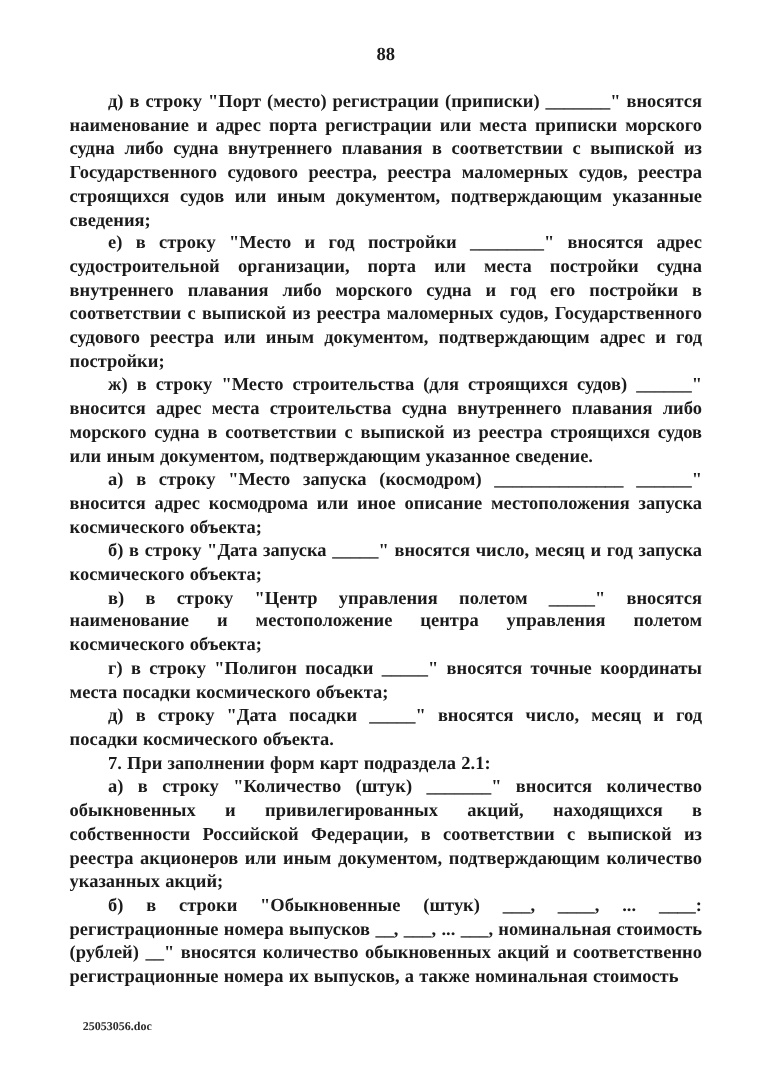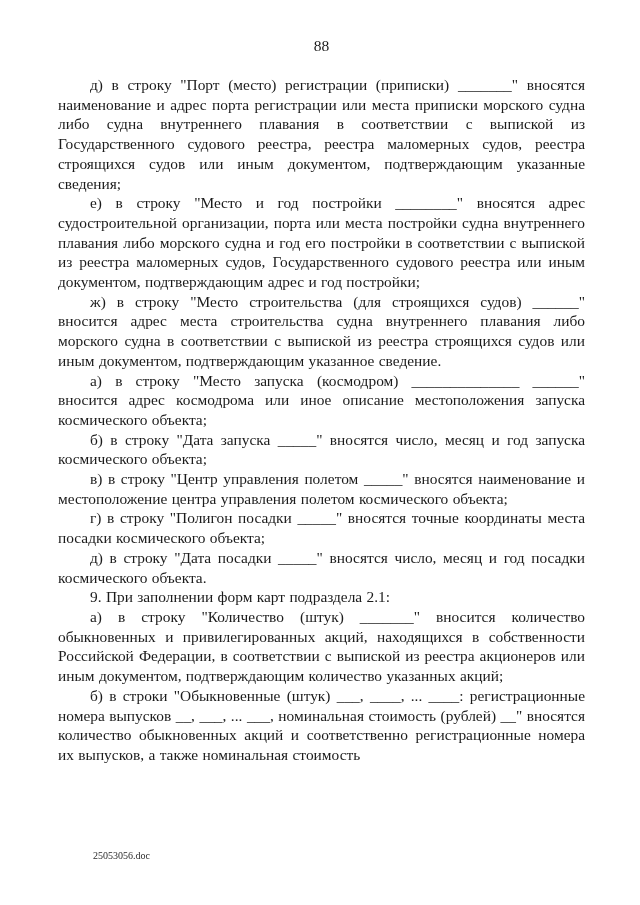--- a/index.html
+++ b/index.html
@@ -9,20 +9,21 @@
   }
   .page {
     position: relative;
     width: 640px;
     height: 905px;
     background: #ffffff;
     margin: 0 auto;
     overflow: hidden;
     font-family: "Liberation Serif", "DejaVu Serif", serif;
     color: #1b1b1b;
+    font-weight: bold;
   }
   .page-number {
     position: absolute;
     top: 36px;
     left: 58px;
     width: 527px;
     text-align: center;
     font-size: 15.5px;
     line-height: 20px;
     color: #1b1b1b;
@@ -45,39 +46,38 @@
     word-spacing: 0.5px;
     hyphens: none;
   }
   .footer-filename {
     position: absolute;
     top: 850px;
     left: 69px;
     font-size: 10px;
     line-height: 12px;
     color: #2a2a2a;
-    margin-left: 24px;
   }
 </style>
 </head>
 <body>
 
 <div class="page">
 
   <div class="page-number">88</div>
 
   <div class="doc-body">
     <p>д) в строку "Порт (место) регистрации (приписки) _______" вносятся наименование и адрес порта регистрации или места приписки морского судна либо судна внутреннего плавания в соответствии с выпиской из Государственного судового реестра, реестра маломерных судов, реестра строящихся судов или иным документом, подтверждающим указанные сведения;</p>
     <p>е) в строку "Место и год постройки ________" вносятся адрес судостроительной организации, порта или места постройки судна внутреннего плавания либо морского судна и год его постройки в соответствии с выпиской из реестра маломерных судов, Государственного судового реестра или иным документом, подтверждающим адрес и год постройки;</p>
     <p>ж) в строку "Место строительства (для строящихся судов) ______" вносится адрес места строительства судна внутреннего плавания либо морского судна в соответствии с выпиской из реестра строящихся судов или иным документом, подтверждающим указанное сведение.</p>
     <p>а) в строку "Место запуска (космодром) ______________ ______" вносится адрес космодрома или иное описание местоположения запуска космического объекта;</p>
     <p>б) в строку "Дата запуска _____" вносятся число, месяц и год запуска космического объекта;</p>
     <p>в) в строку "Центр управления полетом _____" вносятся наименование и местоположение центра управления полетом космического объекта;</p>
     <p>г) в строку "Полигон посадки _____" вносятся точные координаты места посадки космического объекта;</p>
     <p>д) в строку "Дата посадки _____" вносятся число, месяц и год посадки космического объекта.</p>
-    <p>9. При заполнении форм карт подраздела 2.1:</p>
+    <p>7. При заполнении форм карт подраздела 2.1:</p>
     <p>а) в строку "Количество (штук) _______" вносится количество обыкновенных и привилегированных акций, находящихся в собственности Российской Федерации, в соответствии с выпиской из реестра акционеров или иным документом, подтверждающим количество указанных акций;</p>
     <p>б) в строки "Обыкновенные (штук) ___, ____, ... ____: регистрационные номера выпусков __, ___, ... ___, номинальная стоимость (рублей) __" вносятся количество обыкновенных акций и соответственно регистрационные номера их выпусков, а также номинальная стоимость</p>
   </div>
 
   <div class="footer-filename">25053056.doc</div>
 
 </div>
 
 </body></html>

